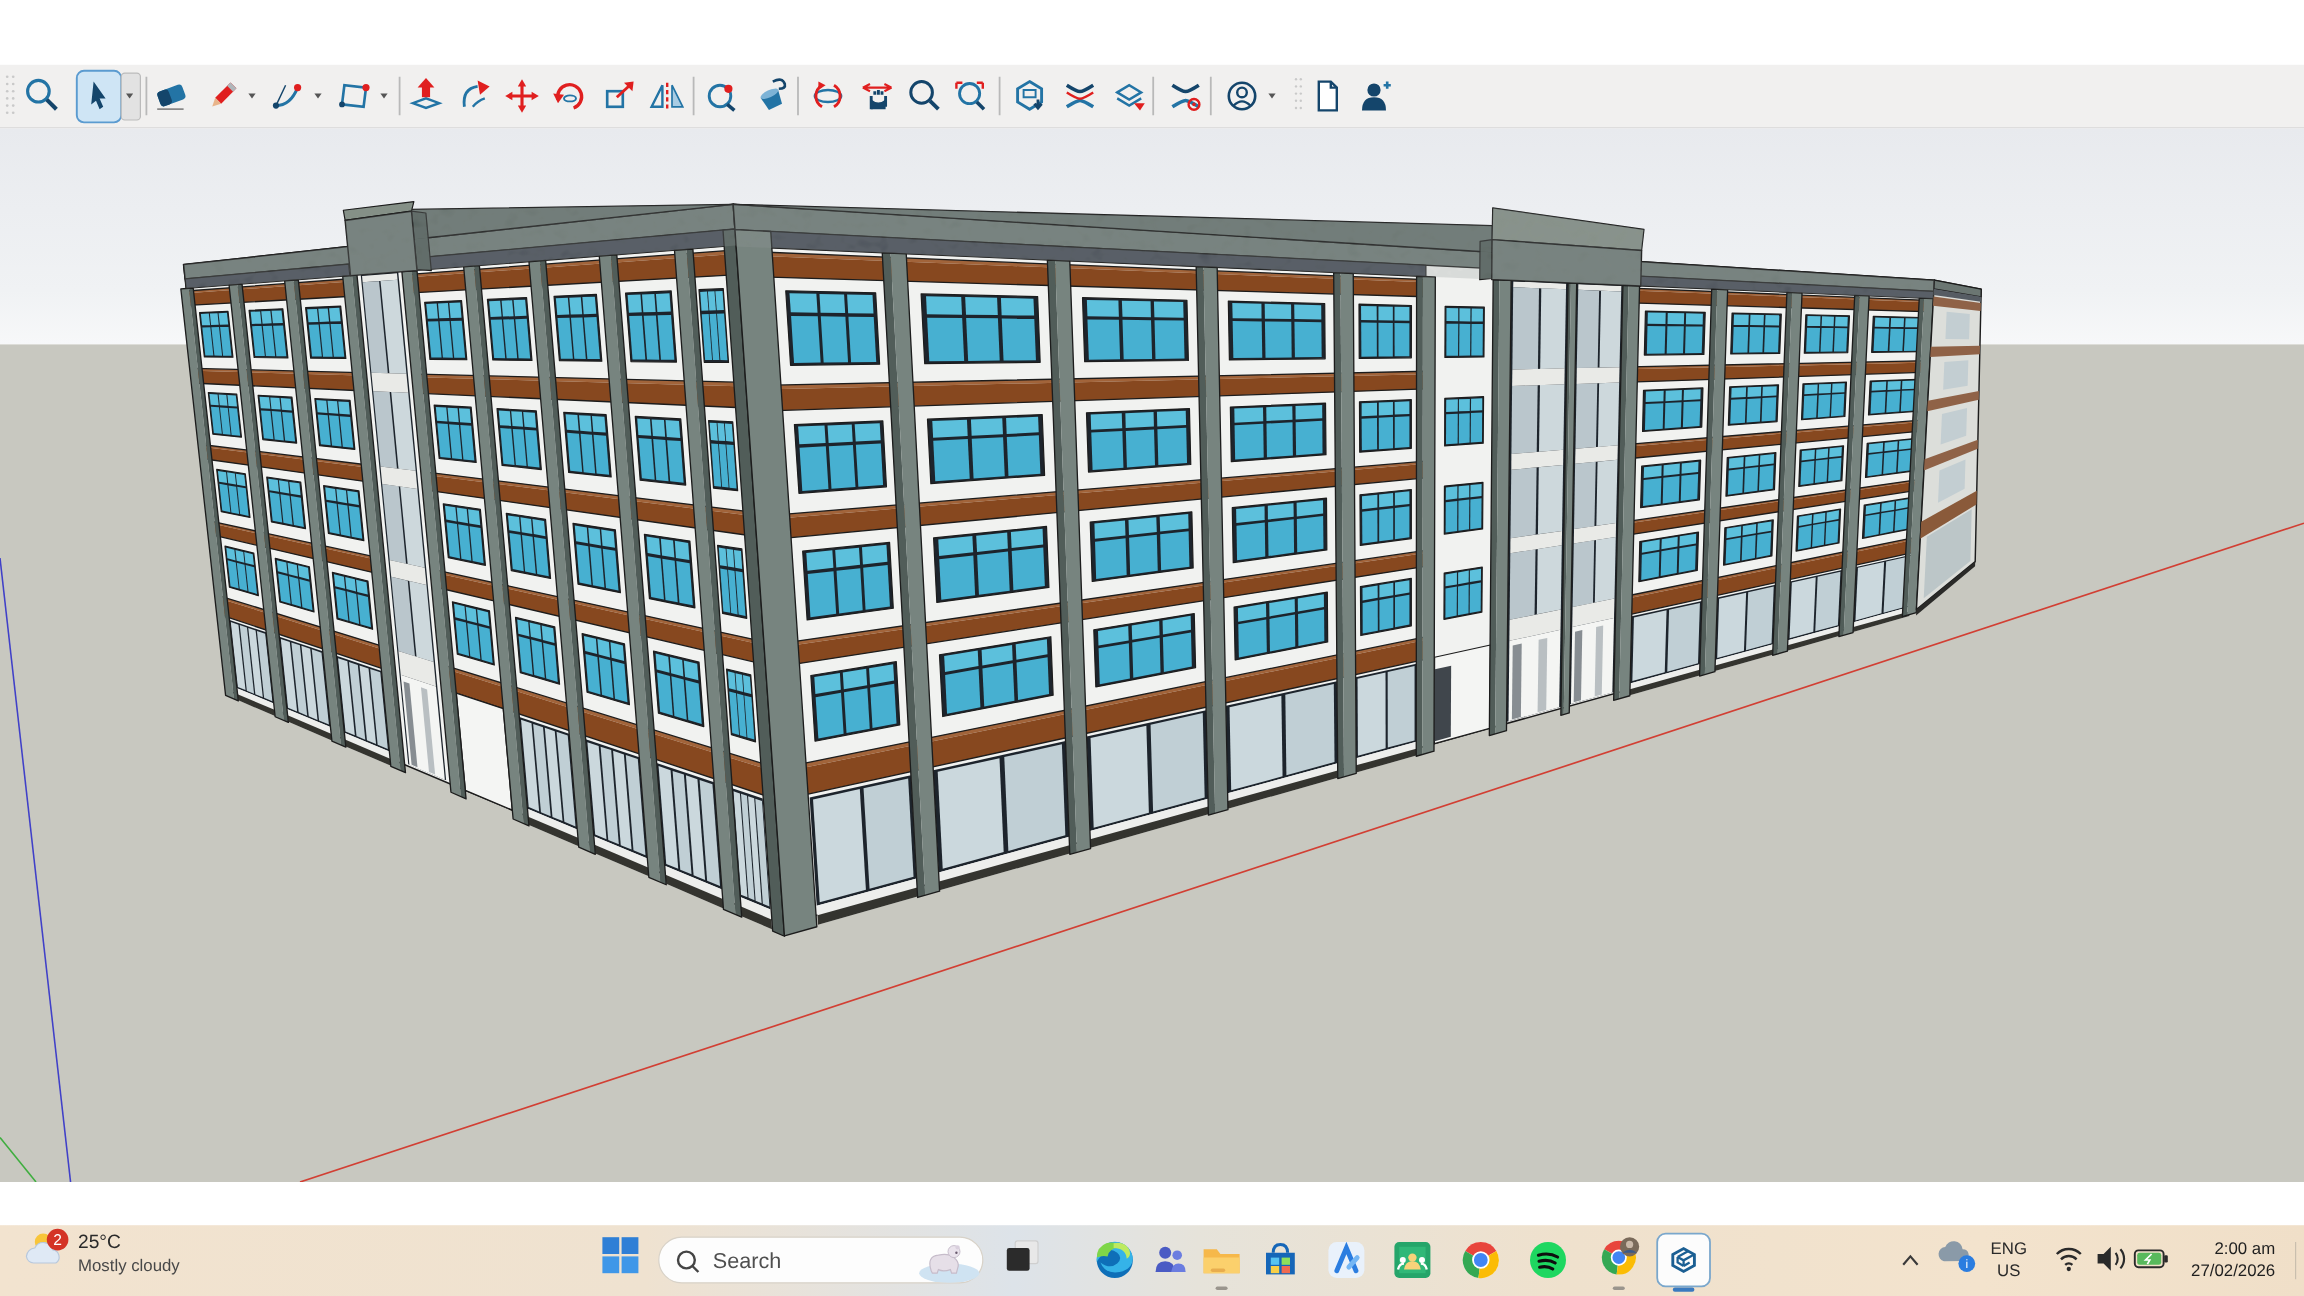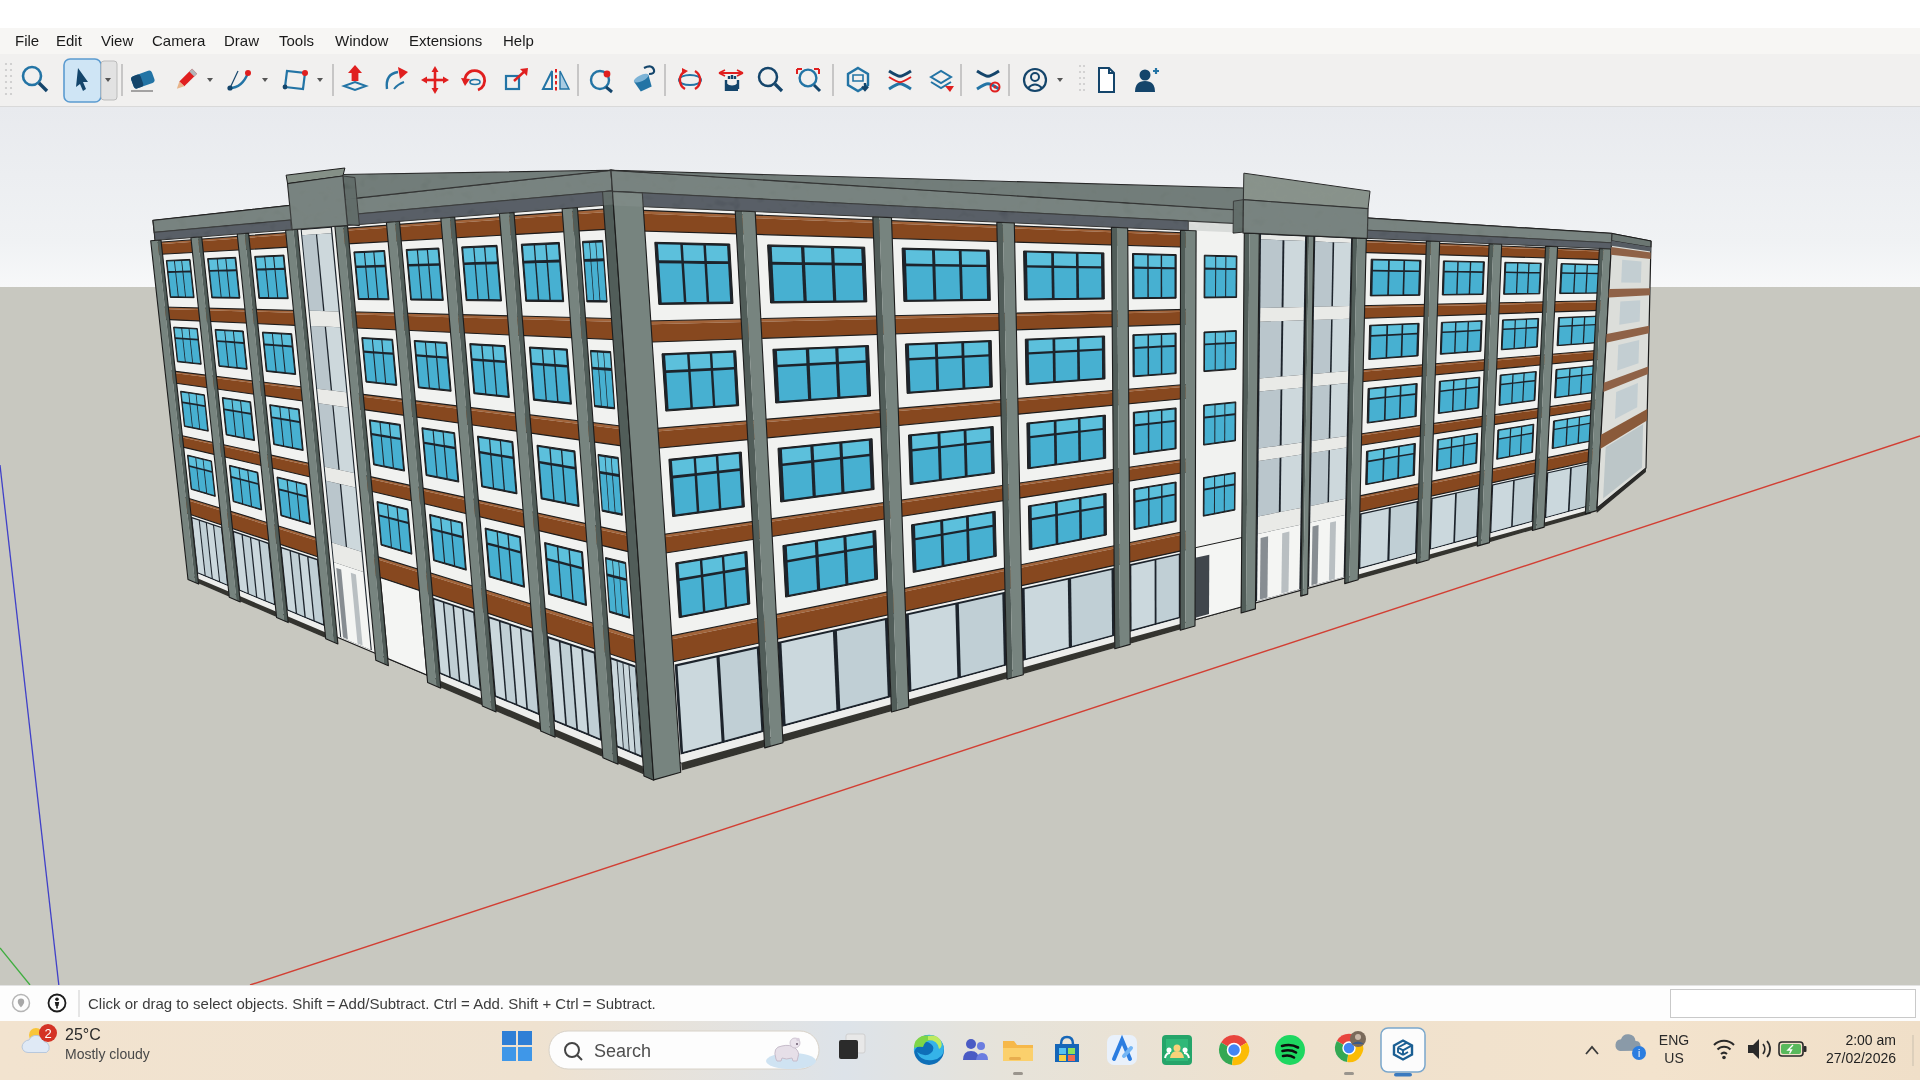--- a/index.html
+++ b/index.html
@@ -9,31 +9,20 @@
 #menubar span{position:absolute;top:4px}
 #toolbar{position:absolute;top:54px;left:0;width:1920px;height:53px;background:#f1f0ef;border-bottom:1px solid #d9d9d9}
 #viewport{position:absolute;top:107px;left:0;width:1920px;height:878px}
 #statusbar{position:absolute;top:985px;left:0;width:1920px;height:36px;background:#fdfdfd;border-top:1px solid #e3e3e3}
 #statusbar .msg{position:absolute;left:88px;top:9px;font-size:15px;color:#3c3c3c}
 #measure{position:absolute;left:1670px;top:3px;width:246px;height:29px;background:#fff;border:1px solid #c9c9c9}
 #taskbar{position:absolute;top:1021px;left:0;width:1920px;height:59px;background:linear-gradient(90deg,#f2e3cf 0%,#efe2d0 28%,#dde3e9 44%,#e6e3da 52%,#efe1cd 68%,#f3e3cd 86%,#f0dfc8 100%)}
 </style></head>
 <body>
 <div id="page">
-<div id="menubar">
- <span style="left:15px">File</span>
-      <span style="left:56px">Edit</span>
-      <span style="left:101px">View</span>
- <span style="left:152px">Camera</span>
-      <span style="left:224px">Draw</span>
-      <span style="left:279px">Tools</span>
- <span style="left:335px">Window</span>
-      <span style="left:409px">Extensions</span>
-      <span style="left:503px">Help</span>
-</div>
 <div id="toolbar">
       <svg width="1920" height="107" style="position:absolute;top:-54px;left:0">
         <rect x="64" y="59" width="37" height="43" rx="6" fill="#cfe5f5" stroke="#5b9bd0" stroke-width="1.6"></rect>
         <rect x="101" y="61" width="16" height="39" rx="3" fill="#e2e2e2" stroke="#bbb" stroke-width="1"></rect>
         <g fill="#c9c9c9">
           <circle cx="6" cy="64" r="1.1"></circle>
           <circle cx="11" cy="64" r="1.1"></circle>
           <circle cx="6" cy="70" r="1.1"></circle>
           <circle cx="11" cy="70" r="1.1"></circle>
           <circle cx="6" cy="76" r="1.1"></circle>
@@ -1042,32 +1031,20 @@
           <polygon points="287.6,183.7 342.9,176.0 346.5,215.0 291.2,220.0" fill="#000"></polygon>
           <polygon points="1243.4,199.7 1368.0,208.7 1367.5,230.2 1243.2,223.8" fill="#000"></polygon>
           <polygon points="1243.9,173.2 1370.0,191.2 1368.0,208.7 1243.4,199.7" fill="#000"></polygon>
           <polygon points="342.8,174.5 611.0,170.3 345.1,199.4" fill="#000"></polygon>
           <polygon points="611.0,170.3 1243.5,188.0 1243.3,210.2" fill="#000"></polygon>
         </g>
 <line x1="250" y1="985" x2="1920" y2="436" stroke="#d23f33" stroke-width="1.4"></line>
 <line x1="0" y1="465" x2="60.5" y2="1000" stroke="#4040c8" stroke-width="1.3"></line>
 <line x1="0" y1="948" x2="30" y2="985" stroke="#3fae3f" stroke-width="1.3"></line>
 </svg></div>
-<div id="statusbar">
- <svg width="90" height="36" style="position:absolute;top:0;left:0">
-  <circle cx="21" cy="17" r="8.5" fill="none" stroke="#b5b5b5" stroke-width="1.5"></circle>
-  <path d="M 21 12.5 a 3.2 3.2 0 0 1 3.2 3.2 c 0 2.4 -3.2 5.6 -3.2 5.6 c 0 0 -3.2 -3.2 -3.2 -5.6 a 3.2 3.2 0 0 1 3.2 -3.2 Z" fill="#a8a8a8"></path>
-  <circle cx="57" cy="17" r="8.5" fill="none" stroke="#1c1c1c" stroke-width="1.8"></circle>
-  <circle cx="57" cy="13.2" r="1.8" fill="#1c1c1c"></circle>
-        <path d="M 54.8 16 L 59.2 16 L 58.4 20 L 57.8 20 L 57.8 22.5 L 56.2 22.5 L 56.2 20 L 55.6 20 Z" fill="#1c1c1c"></path>
-  <line x1="79" y1="4" x2="79" y2="31" stroke="#d9d9d9" stroke-width="1.3"></line>
- </svg>
- <div class="msg">Click or drag to select objects. Shift = Add/Subtract. Ctrl = Add. Shift + Ctrl = Subtract.</div>
- <div id="measure"></div>
-</div>
 <div id="taskbar">
 <svg width="1920" height="59" style="position:absolute;top:0;left:0">
 
  <circle cx="36" cy="14" r="7" fill="#f8c53a"></circle>
  <path d="M 22 26 a 7.5 7.5 0 0 1 7 -7 a 8 8 0 0 1 15 1.5 a 6 6 0 0 1 2.5 11 L 28 31.5 a 6.5 6.5 0 0 1 -6 -5.5 Z" fill="#dfe9f5" stroke="#b8c8dc" stroke-width="1"></path>
  <circle cx="48" cy="12" r="9" fill="#d43325"></circle>
  <text x="48" y="16.5" font-size="13" fill="#fff" text-anchor="middle" font-family="Liberation Sans">2</text>
  <text x="65" y="19" font-size="16" fill="#2a2a2a" font-family="Liberation Sans">25°C</text>
  <text x="65" y="38" font-size="14" fill="#484848" font-family="Liberation Sans">Mostly cloudy</text>
 

